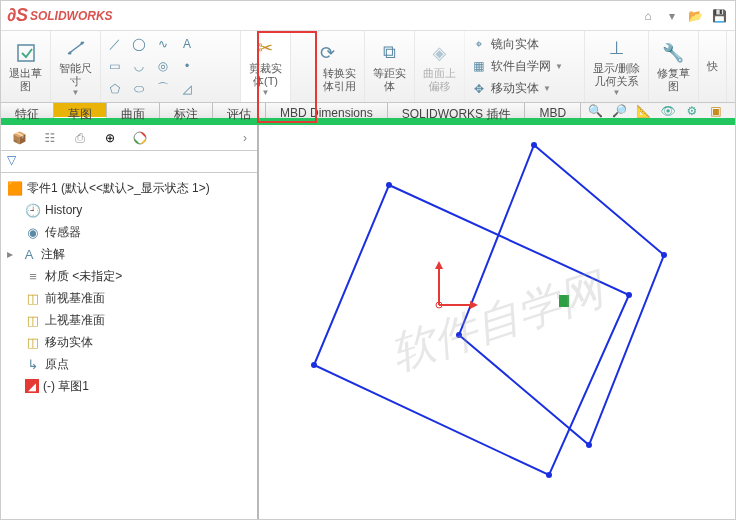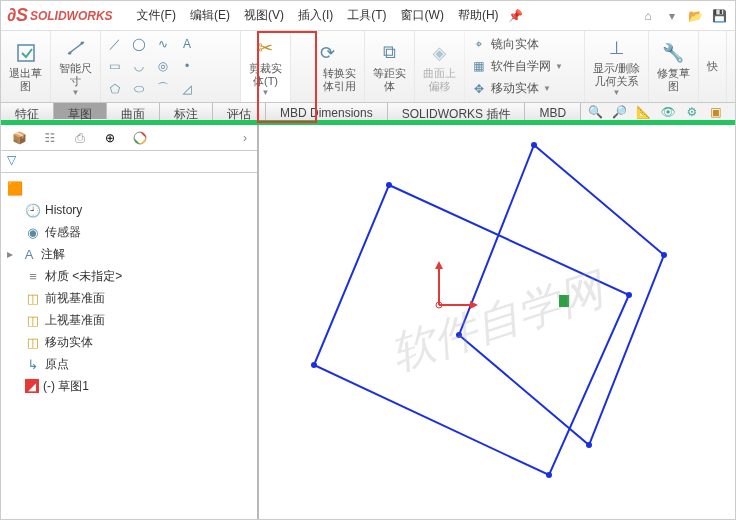--- a/index.html
+++ b/index.html
@@ -11,23 +11,23 @@
 .menu-item{padding:4px 6px;color:#333;cursor:default;}
 .title-right{margin-left:auto;display:flex;gap:6px;align-items:center;}
 .ico{width:18px;height:18px;display:inline-flex;align-items:center;justify-content:center;}
 .ribbon{height:72px;background:linear-gradient(#fdfdfd,#f0f0f0);border-bottom:1px solid #c8c8c8;display:flex;align-items:stretch;}
 .rib-btn{display:flex;flex-direction:column;align-items:center;justify-content:center;padding:4px 8px;color:#5a5a5a;font-size:11px;border-right:1px solid #e8e8e8;min-width:42px;}
 .rib-btn .ic{width:24px;height:24px;margin-bottom:2px;display:flex;align-items:center;justify-content:center;font-size:18px;color:#5b8aa4;}
 .rib-group{display:flex;flex-direction:column;justify-content:space-around;padding:2px 6px;border-right:1px solid #e8e8e8;}
 .rib-row{display:flex;gap:8px;}
 .mini-ic{width:16px;height:16px;color:#5b8aa4;display:flex;align-items:center;justify-content:center;}
 .red-box{position:absolute;border:2px solid #e53935;width:60px;height:92px;left:256px;top:30px;pointer-events:none;z-index:50;}
-.tab-strip{height:22px;background:#f3f3f3;border-bottom:5px solid #22c55e;display:flex;align-items:stretch;}
+.tab-strip{height:22px;background:#f3f3f3;border-bottom:7px solid #22c55e;display:flex;align-items:stretch;}
 .tab{padding:3px 14px;border-right:1px solid #c0c0c0;color:#444;background:linear-gradient(#fafafa,#e8e8e8);cursor:default;}
-.tab.active{background:#a3a3a3;border-bottom:1px solid #fff;}
+.tab.active{background:#eab308;border-bottom:1px solid #fff;}
 .tab-right{margin-left:auto;display:flex;gap:6px;padding-right:10px;align-items:center;}
 .workspace{display:flex;height:394px;}
 .side-panel{width:258px;border-right:2px solid #b8b8b8;background:#fff;display:flex;flex-direction:column;}
 .sp-toolbar{height:26px;border-bottom:1px solid #ccc;display:flex;align-items:center;gap:12px;padding:0 10px;}
 .sp-filter{height:22px;border-bottom:1px solid #ccc;padding:2px 6px;}
 .tree{padding:4px 2px;overflow:auto;flex:1;}
 .tree-row{display:flex;align-items:center;gap:4px;height:22px;padding-left:4px;color:#333;}
 .tree-row .ind{width:14px;}
 .tree-row .tico{width:16px;height:16px;display:inline-flex;align-items:center;justify-content:center;font-size:13px;}
 .canvas{flex:1;position:relative;background:#fff;}
@@ -37,30 +37,20 @@
 .lbl{font-size:11px;line-height:1.15;text-align:center;}
 </style>
 </head>
 <body>
 
 <div class="title-bar">
   <div class="logo">
     <span class="ds">∂S</span>
     <span>SOLIDWORKS</span>
   </div>
-  <div class="menu-bar">
-    <span class="menu-item">文件(F)</span>
-    <span class="menu-item">编辑(E)</span>
-    <span class="menu-item">视图(V)</span>
-    <span class="menu-item">插入(I)</span>
-    <span class="menu-item">工具(T)</span>
-    <span class="menu-item">窗口(W)</span>
-    <span class="menu-item">帮助(H)</span>
-    <span class="ico" style="color:#2c87c7;">📌</span>
-  </div>
   <div class="title-right">
     <span class="ico" style="color:#888;">⌂</span>
     <span class="ico" style="color:#888;">▾</span>
     <span class="ico" style="color:#c9a227;">📂</span>
     <span class="ico" style="color:#3a78c2;">💾</span>
   </div>
 </div>
 
 <div class="ribbon">
   <div class="rib-btn">
@@ -196,20 +186,21 @@
           </svg>
         </span>
       <span style="margin-left:auto;color:#888;">›</span>
     </div>
     <div class="sp-filter">
       <span style="color:#3a78c2;">▽</span>
     </div>
     <div class="tree">
       <div class="tree-row">
         <span class="tico" style="color:#c9a227;">🟧</span>
+        <span>零件1  (默认&lt;&lt;默认&gt;_显示状态 1&gt;)</span>
       </div>
       <div class="tree-row">
           <span class="ind"></span>
           <span class="tico" style="color:#888;">🕘</span>
           <span>History</span>
         </div>
       <div class="tree-row">
           <span class="ind"></span>
           <span class="tico" style="color:#5b8aa4;">◉</span>
           <span>传感器</span>

